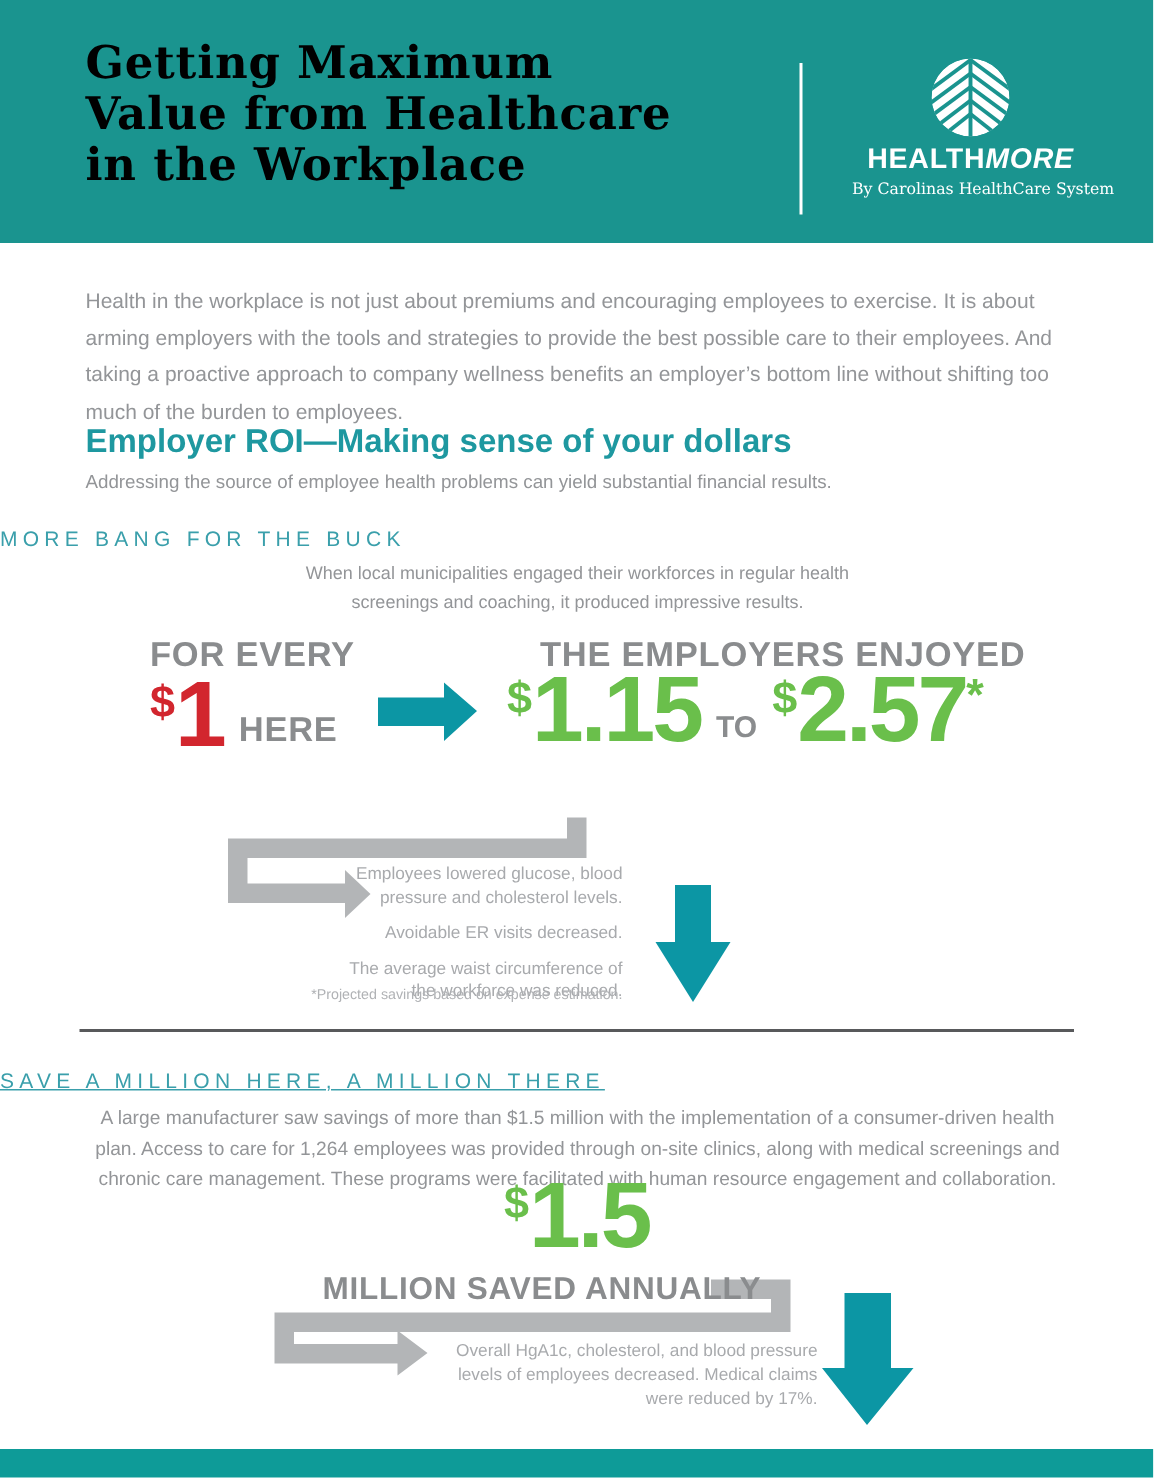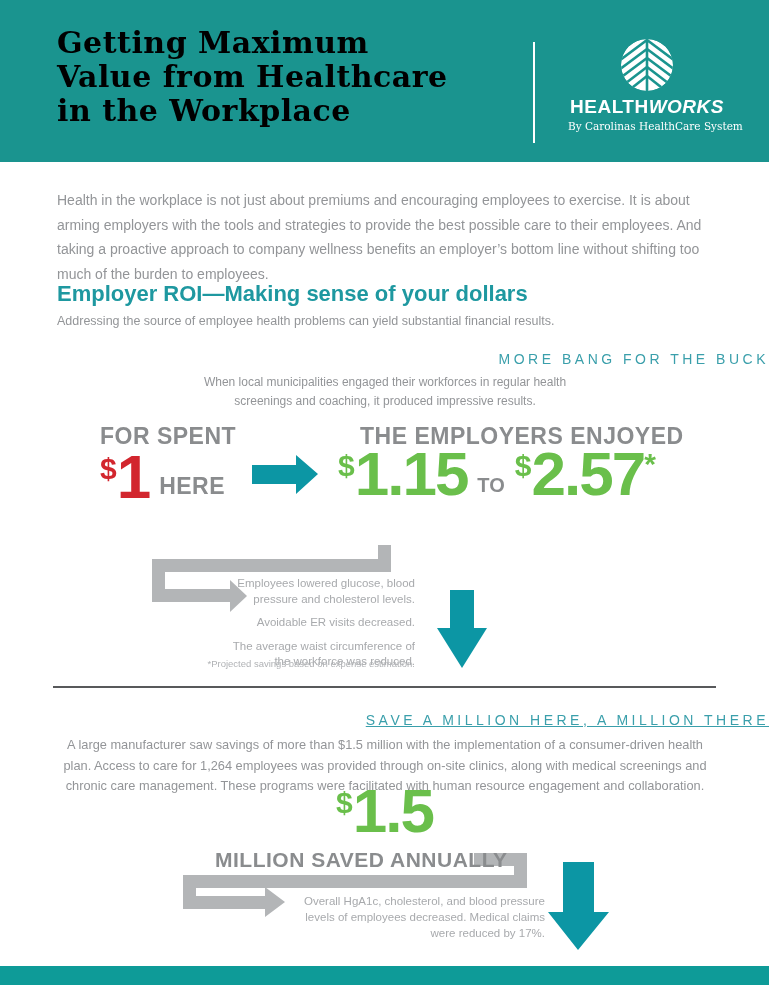--- a/index.html
+++ b/index.html
@@ -26,21 +26,21 @@
   .tagline{font-family:"DejaVu Serif",serif;font-size:10.5px;margin-top:2px;white-space:nowrap;}
 
   
   .intro{position:absolute;left:57px;top:188px;width:668px;
          font-size:14px;line-height:24.5px;color:var(--c-gray-body);}
   .roi-heading{position:absolute;left:57px;top:281px;color:#1E98A0;
          font-family:Liberation Sans, sans-serif;font-weight:bold;font-size:22px;}
   .roi-sub{position:absolute;left:57px;top:314px;font-size:12.5px;color:var(--c-gray-body);}
 
   
-  .section-heading{position:absolute;left:0;width:769px;text-align:right;
+  .section-heading{position:absolute;left:0;width:769px;text-align:left;
          color:var(--c-heading);font-size:14px;letter-spacing:3.5px;}
   .bang-heading{top:351px;}
   .million-heading{top:712px;text-decoration:underline;}
   .bang-desc{position:absolute;left:180px;top:373px;width:410px;text-align:center;
          font-size:12px;line-height:19px;color:var(--c-gray-body);}
   .million-desc{position:absolute;left:60px;top:735px;width:650px;text-align:center;
          font-size:12.8px;line-height:20.5px;color:var(--c-gray-body);}
 
   
   .stat-label{position:absolute;color:var(--c-gray-dark);font-weight:bold;font-size:23px;letter-spacing:0.5px;white-space:nowrap;}
@@ -116,34 +116,34 @@
             <line x1="27" y1="33" x2="2" y2="52"></line>
             <line x1="27" y1="42" x2="8" y2="57"></line>
             <line x1="27" y1="6" x2="54" y2="26"></line>
             <line x1="27" y1="15" x2="54" y2="35"></line>
             <line x1="27" y1="24" x2="54" y2="44"></line>
             <line x1="27" y1="33" x2="52" y2="52"></line>
             <line x1="27" y1="42" x2="46" y2="57"></line>
           </g>
         </g>
       </svg>
-      <div class="wordmark"><span class="b">HEALTH</span><span class="i">WORKS</span></div>
+      <div class="wordmark"><span class="b">HEALTH</span><span class="i">MORE</span></div>
       <div class="tagline">By Carolinas HealthCare System</div>
     </div>
   </div>
 
   <p class="intro">Health in the workplace is not just about premiums and encouraging employees to exercise. It is about arming employers with the tools and strategies to provide the best possible care to their employees. And taking a proactive approach to company wellness benefits an employer’s bottom line without shifting too much of the burden to employees.</p>
 
   <h2 class="roi-heading">Employer ROI—Making sense of your dollars</h2>
   <p class="roi-sub">Addressing the source of employee health problems can yield substantial financial results.</p>
 
   <div class="section-heading bang-heading">MORE BANG FOR THE BUCK</div>
   <p class="bang-desc">When local municipalities engaged their workforces in regular health screenings and coaching, it produced impressive results.</p>
 
-  <div class="stat-label for-every">FOR SPENT</div>
+  <div class="stat-label for-every">FOR EVERY</div>
   <div class="spent-row">
     <span class="money red">
         <span class="cur">$</span>
         <span class="val">1</span>
       </span>
     <span class="spent-word">HERE</span>
   </div>
 
   <div class="stat-label employers">THE EMPLOYERS ENJOYED</div>
   <div class="range-row">

